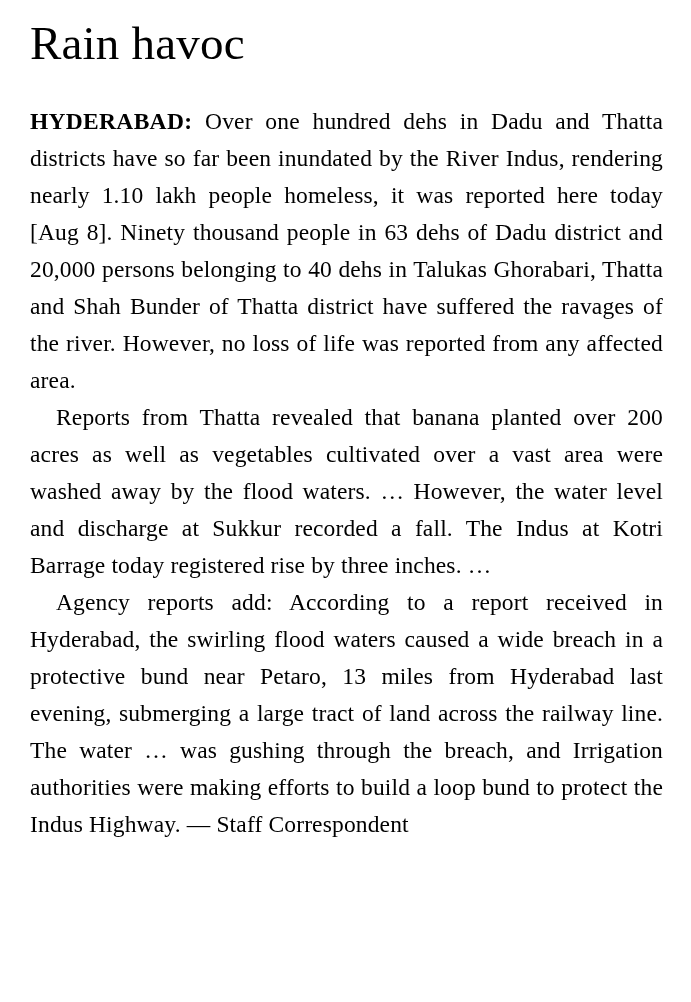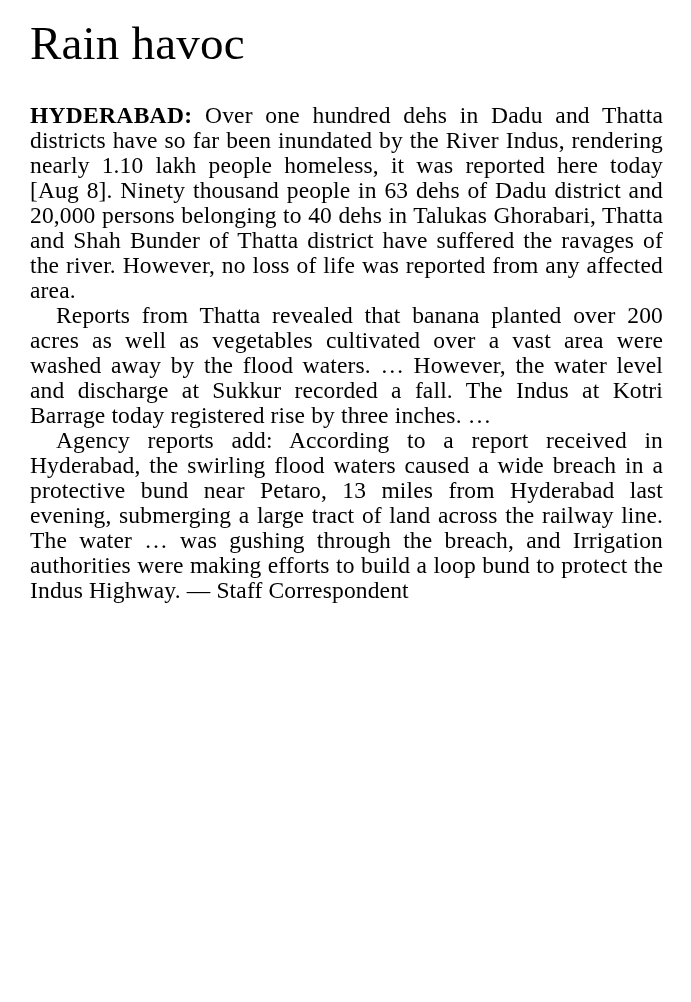--- a/index.html
+++ b/index.html
@@ -23,21 +23,21 @@
   .headline {
     font-family: "Liberation Serif", "DejaVu Serif", serif;
     font-size: 47px;
     font-weight: 400;
     line-height: 1.08;
     letter-spacing: 0.2px;
     margin: 0 0 34px 0;
   }
   .article {
     font-size: 23.5px;
-    line-height: 25px;
+    line-height: 37px;
     text-align: justify;
     text-justify: inter-word;
   }
   .para {
     margin: 0;
   }
   .para.indent {
     text-indent: 26px;
   }
   .dateline {

